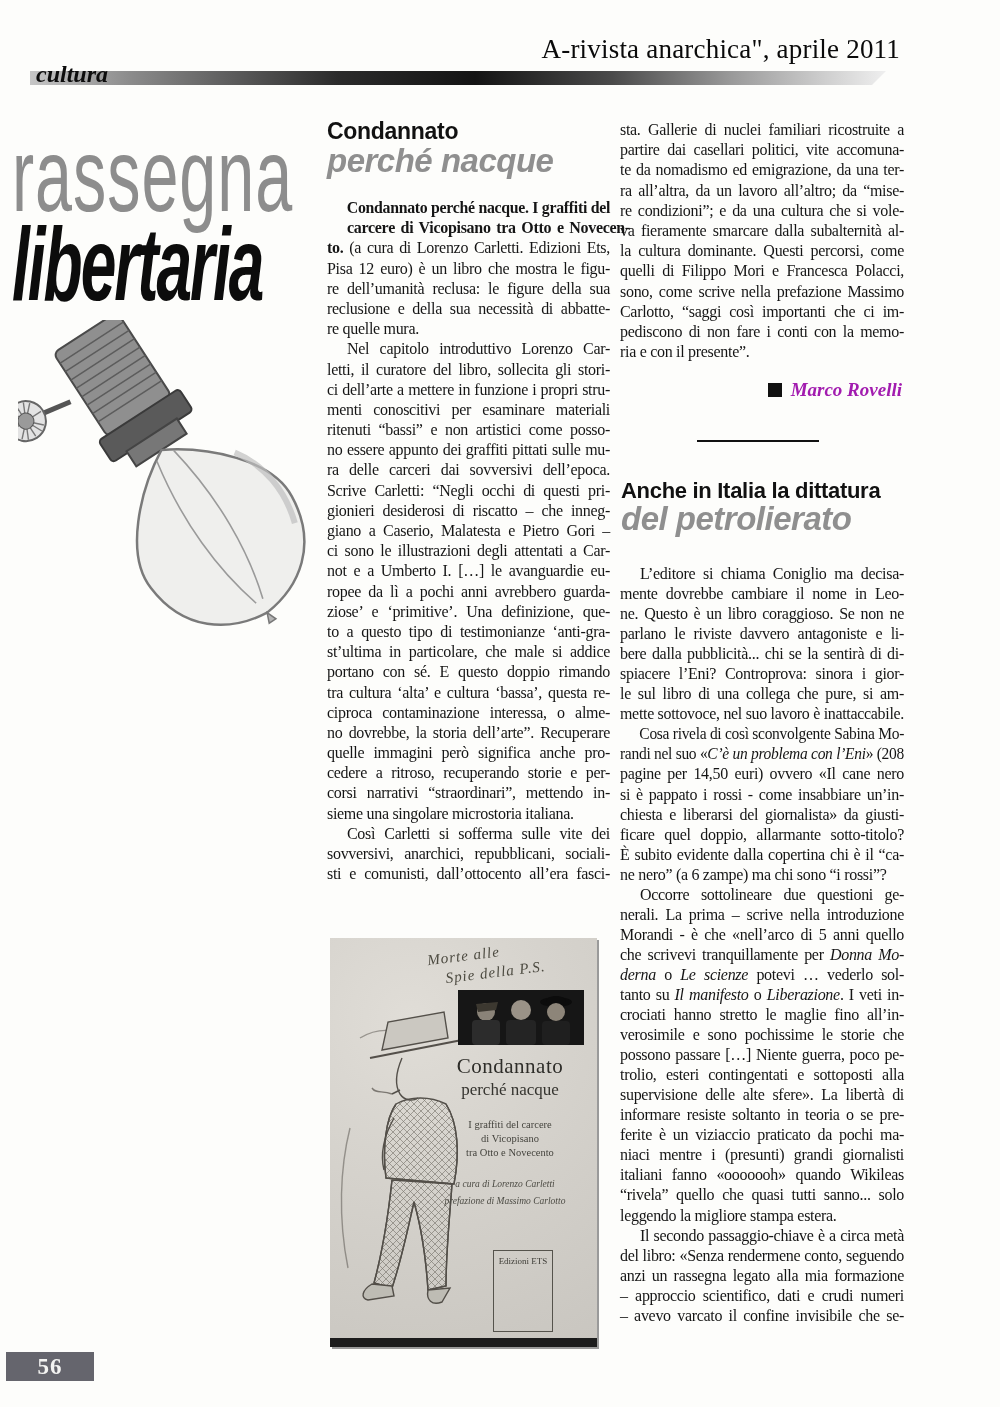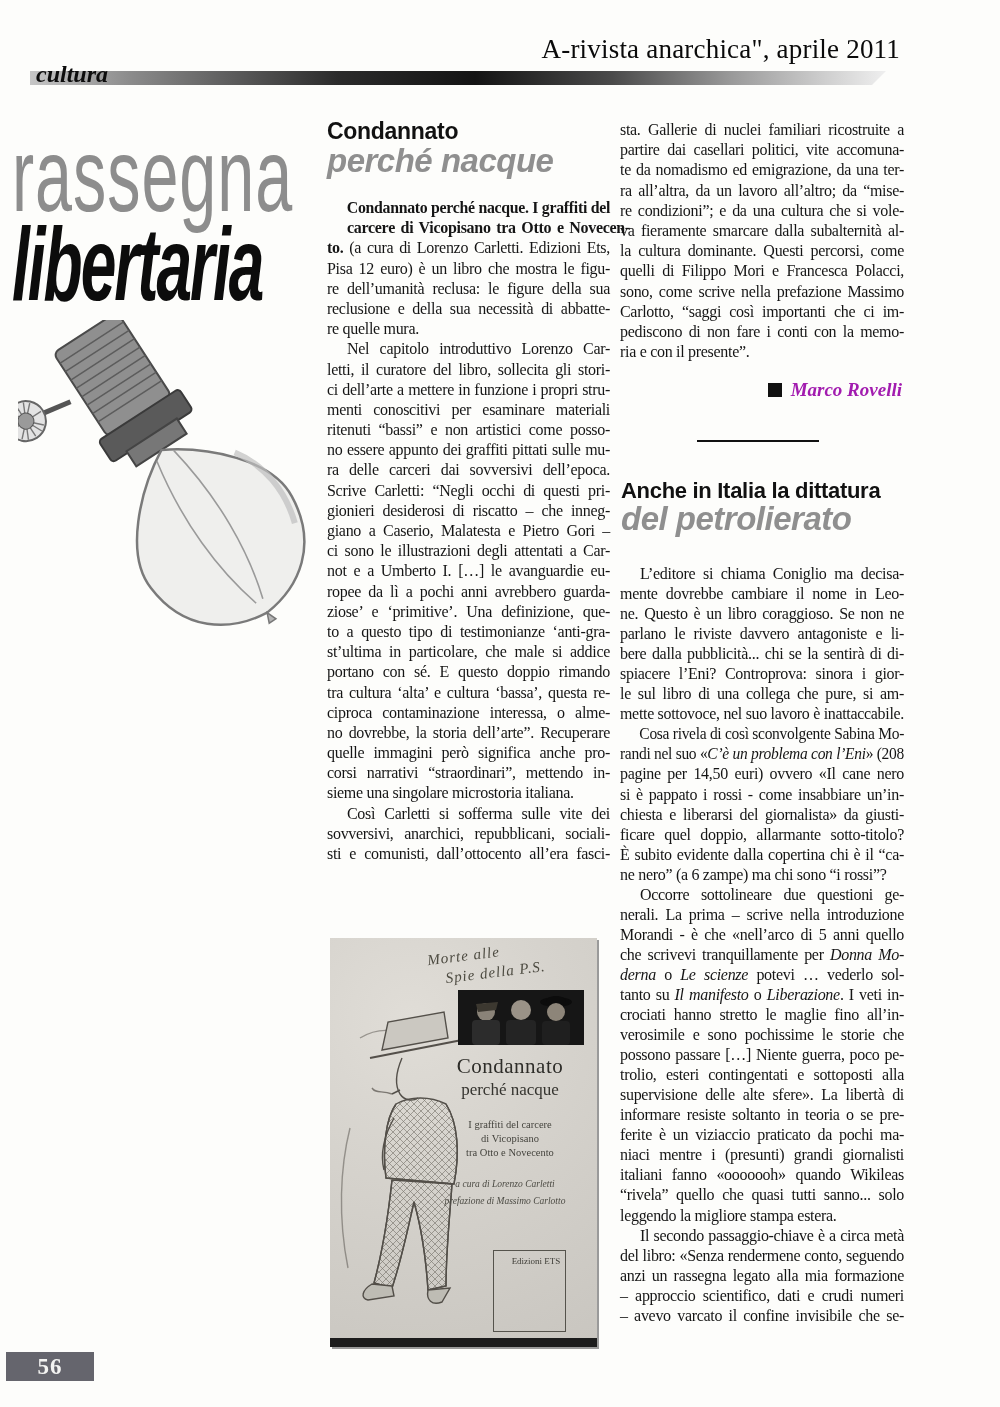--- a/index.html
+++ b/index.html
@@ -47,21 +47,21 @@
       background:radial-gradient(circle at 30% 20%,#e0ddd7 0%,#d6d3cd 40%,#c9c6c0 100%);
       border-bottom:9px solid #1c1c1c;box-shadow:2px 2px 0 #9a9a9a;overflow:hidden;}
   .cover-graffiti{position:absolute;left:80px;top:4px;width:170px;font-style:italic;color:#4c4a40;
       font-size:15px;line-height:20px;transform:rotate(-7deg);letter-spacing:1px;}
   .cover-photo{position:absolute;left:128px;top:52px;width:126px;height:55px;background:#141414;border-radius:5px;}
   .cover-title1{position:absolute;left:100px;top:116px;width:160px;text-align:center;font-size:21px;color:#2e2d29;letter-spacing:.5px;}
   .cover-title2{position:absolute;left:100px;top:142px;width:160px;text-align:center;font-size:17px;color:#35342f;}
   .cover-sub{position:absolute;left:100px;top:180px;width:160px;text-align:center;font-size:10.5px;line-height:14px;color:#45443e;}
   .cover-credits{position:absolute;left:90px;top:238px;width:170px;text-align:center;font-style:italic;
       font-size:9.5px;line-height:17px;color:#4b4a43;}
-  .cover-pubbox{position:absolute;left:163px;top:312px;width:58px;height:80px;border:1px solid #55534c;padding-left:13px;}
+  .cover-pubbox{position:absolute;left:163px;top:312px;width:58px;height:80px;border:1px solid #55534c;}
   .cover-pub{margin-top:5px;text-align:center;font-size:9px;color:#3e3d37;}
   .cover-sketch{position:absolute;left:0;top:40px;}
 
   .page-number{position:absolute;left:6px;top:1352px;width:88px;height:29px;background:#65656d;
       display:flex;align-items:center;justify-content:center;}
   .page-number span{color:#f4f4f2;font-size:23px;font-weight:bold;letter-spacing:1px;}
 </style>
 </head>
 <body>
 
@@ -136,20 +136,21 @@
       <div class="tline" style="display: block; word-spacing: 3.20312px;"><span>not e a Umberto I. […] le avanguardie eu-</span></div>
       <div class="tline" style="display: block; word-spacing: 3.57812px;"><span>ropee da lì a pochi anni avrebbero guarda-</span></div>
       <div class="tline" style="display: block; word-spacing: 5.48125px;"><span>ziose’ e ‘primitive’. Una definizione, que-</span></div>
       <div class="tline" style="display: block; word-spacing: 4.04427px;"><span>to a questo tipo di testimonianze ‘anti-gra-</span></div>
       <div class="tline" style="display: block; word-spacing: 4.125px;"><span>st’ultima in particolare, che male si addice</span></div>
       <div class="tline" style="display: block; word-spacing: 5.34635px;"><span>portano con sé. E questo doppio rimando</span></div>
       <div class="tline" style="display: block; word-spacing: 2.29464px;"><span>tra cultura ‘alta’ e cultura ‘bassa’, questa re-</span></div>
       <div class="tline" style="display: block; word-spacing: 6.63281px;"><span>ciproca contaminazione interessa, o alme-</span></div>
       <div class="tline" style="display: block; word-spacing: 2.525px;"><span>no dovrebbe, la storia dell’arte”. Recuperare</span></div>
       <div class="tline" style="display: block; word-spacing: 5.47813px;"><span>quelle immagini però significa anche pro-</span></div>
+      <div class="tline" style="display: block; word-spacing: 5.02344px;"><span>cedere a ritroso, recuperando storie e per-</span></div>
       <div class="tline" style="display: block; word-spacing: 6.40625px;"><span>corsi narrativi “straordinari”, mettendo in-</span></div>
       <div class="tline" style="display: block;"><span>sieme una singolare microstoria italiana.</span></div>
       <div class="tline" style="display: block; word-spacing: 5.44271px;"><span class="ind"></span><span>Così Carletti si sofferma sulle vite dei</span></div>
       <div class="tline" style="display: block; word-spacing: 7.01042px;"><span>sovversivi, anarchici, repubblicani, sociali-</span></div>
       <div class="tline" style="display: block; word-spacing: 4.44375px;"><span>sti e comunisti, dall’ottocento all’era fasci-</span></div>
     </div>
   <div class="tcol" style="left:620px;top:121px;width:284px;">
       <div class="tline" style="display: block; word-spacing: 3.70052px;"><span>sta. Gallerie di nuclei familiari ricostruite a</span></div>
       <div class="tline" style="display: block; word-spacing: 3.94062px;"><span>partire dai casellari politici, vite accomuna-</span></div>
       <div class="tline" style="display: block; word-spacing: 1.33259px;"><span>te da nomadismo ed emigrazione, da una ter-</span></div>

